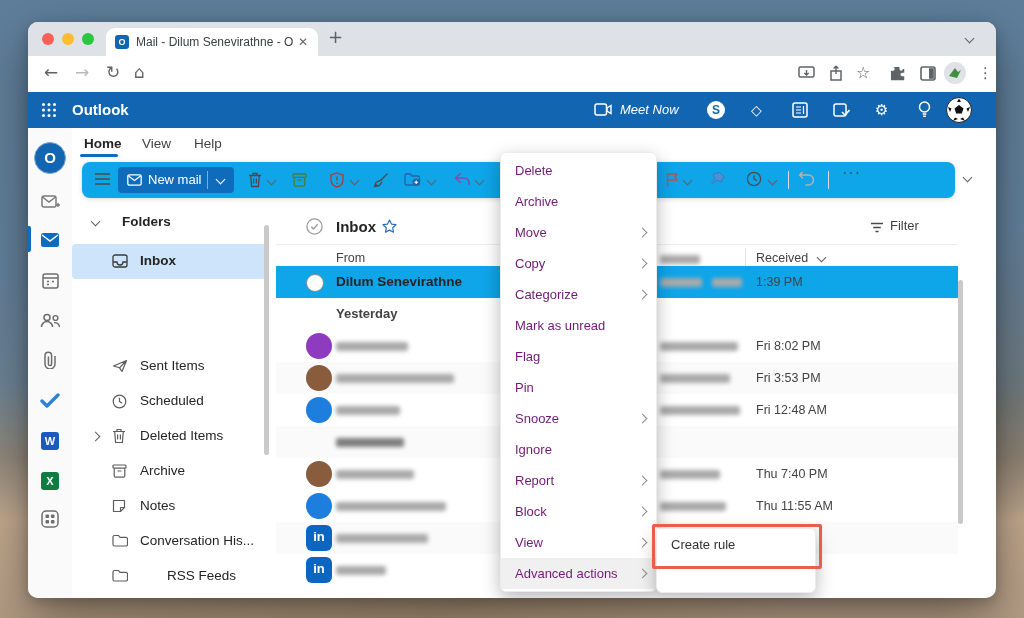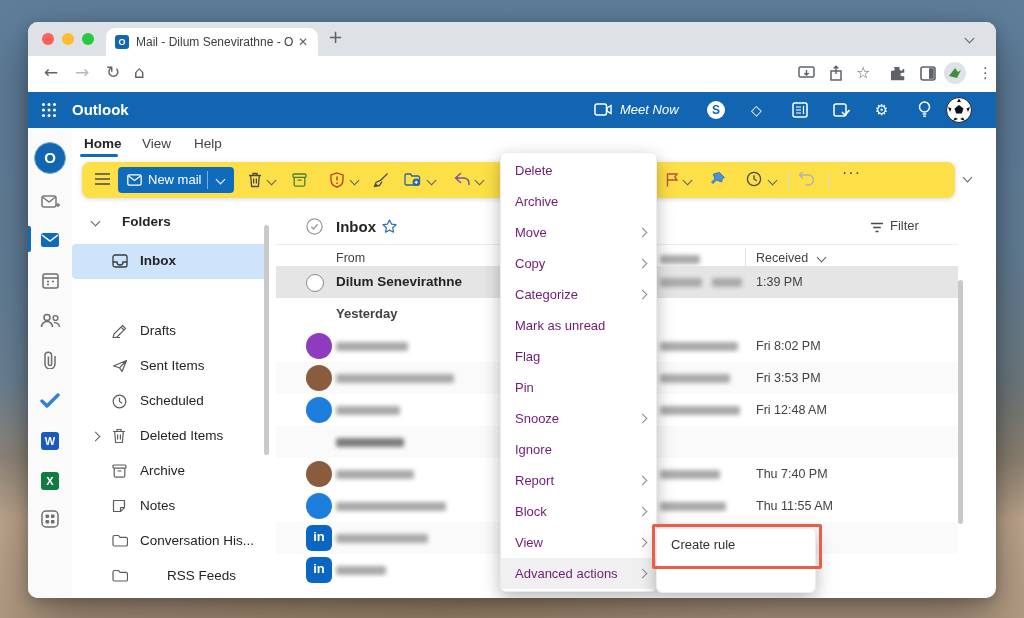--- a/index.html
+++ b/index.html
@@ -33,34 +33,34 @@
   .cv,.cr,.cu{display:inline-block;width:6px;height:6px;border-right:1.4px solid currentColor;border-bottom:1.4px solid currentColor;}
   .cv{transform:rotate(45deg);} .cr{transform:rotate(-45deg);}
   
   .rail{left:0;top:106px;width:44px;height:470px;background:#fafafa;}
   .railitem{left:0;width:44px;height:34px;text-align:center;}
   .tile{display:inline-block;width:18px;height:18px;border-radius:3px;color:#fff;font-size:11px;font-weight:700;line-height:18px;text-align:center;}
   
   .rtab{font-size:13.5px;color:#424242;top:114px;}
   .rtab.act{font-weight:700;color:#242424;}
   .runder{left:52px;top:132px;width:38px;height:3px;background:#0f6cbd;border-radius:2px;}
-  .card{left:54px;top:140px;width:873px;height:36px;background:#fde047;border-radius:8px;box-shadow:0 1px 5px rgba(0,0,0,.16);}
+  .card{left:54px;top:140px;width:873px;height:36px;background:#0ea5e9;border-radius:8px;box-shadow:0 1px 5px rgba(0,0,0,.16);}
   .nm{left:36px;top:5px;width:116px;height:26px;background:#0f6cbd;border-radius:4px;color:#fff;}
   .nm .lbl{font-size:13px;line-height:26px;}
   .tdiv{width:1px;height:18px;background:#dcdcdc;top:9px;}
   
   .fl{font-size:13.5px;color:#242424;}
   .fitem{left:44px;width:196px;height:35px;}
   .fsel{background:#cde4fa;border-radius:4px;}
   .sb{width:5px;border-radius:3px;background:#c9c9c9;}
   
   .lt{font-size:15px;font-weight:700;color:#242424;}
   .colhdr{font-size:12.5px;color:#424242;}
   .row{left:248px;width:682px;height:32px;}
-  .rsel{background:#e5e5e5;}
+  .rsel{background:#0ea5e9;}
   .ralt{background:#fafafa;}
   .sec{font-size:13px;font-weight:700;color:#424242;line-height:32px;}
   .sender{font-size:13.5px;font-weight:700;color:#242424;line-height:32px;}
   .time{font-size:12.5px;color:#424242;line-height:32px;}
   .av{width:26px;height:26px;border-radius:50%;top:3px;}
   .avli{width:26px;height:26px;border-radius:6px;top:3px;background:#0a66c2;color:#fff;font-weight:700;font-size:13px;text-align:center;line-height:24px;}
   .rb{display:inline-block;background:#a9a9a9;filter:blur(2px);border-radius:2px;height:9px;}
   
   .menu{left:472px;top:130px;width:155px;height:438px;background:#fff;border-radius:6px;box-shadow:0 6px 18px rgba(0,0,0,.28);border:1px solid #ececec;}
   .mi{left:0;width:155px;height:31px;}
@@ -353,28 +353,20 @@
   <span class="ab fl" style="left:94px;top:192px;font-weight:700;">Folders</span>
 
   <div class="ab fitem fsel" style="top:222px;">
     <span class="ab" style="left:40px;top:10px;">
         <svg width="16" height="14" viewBox="0 0 16 14">
           <rect x="1" y="1" width="14" height="12" rx="2" fill="none" stroke="#3a3a3a" stroke-width="1.3"></rect>
           <path d="M1 8h4a3 3 0 0 0 6 0h4" fill="none" stroke="#3a3a3a" stroke-width="1.3"></path>
         </svg>
       </span>
     <span class="ab fl" style="left:68px;top:9px;font-weight:700;">Inbox</span>
-  </div>
-  <div class="ab fitem" style="top:292px;">
-    <span class="ab" style="left:40px;top:10px;">
-        <svg width="16" height="14" viewBox="0 0 16 14">
-          <path d="m10.5 1.5 3 3L5 13l-4 1 1-4zM9 3l3 3M1 13.5h7" fill="none" stroke="#5c5c5c" stroke-width="1.2"></path>
-        </svg>
-      </span>
-    <span class="ab fl" style="left:68px;top:9px;">Drafts</span>
   </div>
   <div class="ab fitem" style="top:327px;">
     <span class="ab" style="left:40px;top:10px;">
         <svg width="16" height="14" viewBox="0 0 16 14">
           <path d="M1.5 7 14.5 1.5 10 12.5 7.5 8.8zM7.5 8.8 14.5 1.5" fill="none" stroke="#5c5c5c" stroke-width="1.2" stroke-linejoin="round"></path>
         </svg>
       </span>
     <span class="ab fl" style="left:68px;top:9px;">Sent Items</span>
   </div>
   <div class="ab fitem" style="top:362px;">

